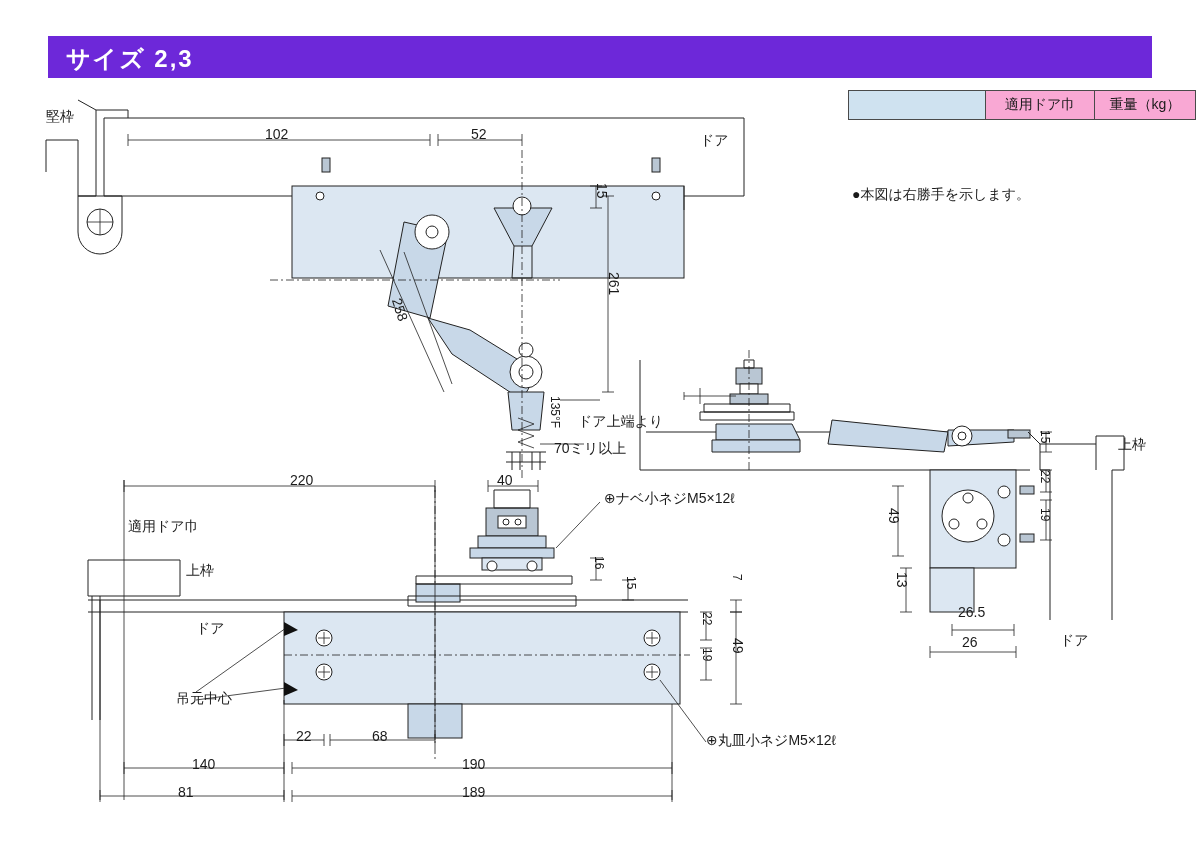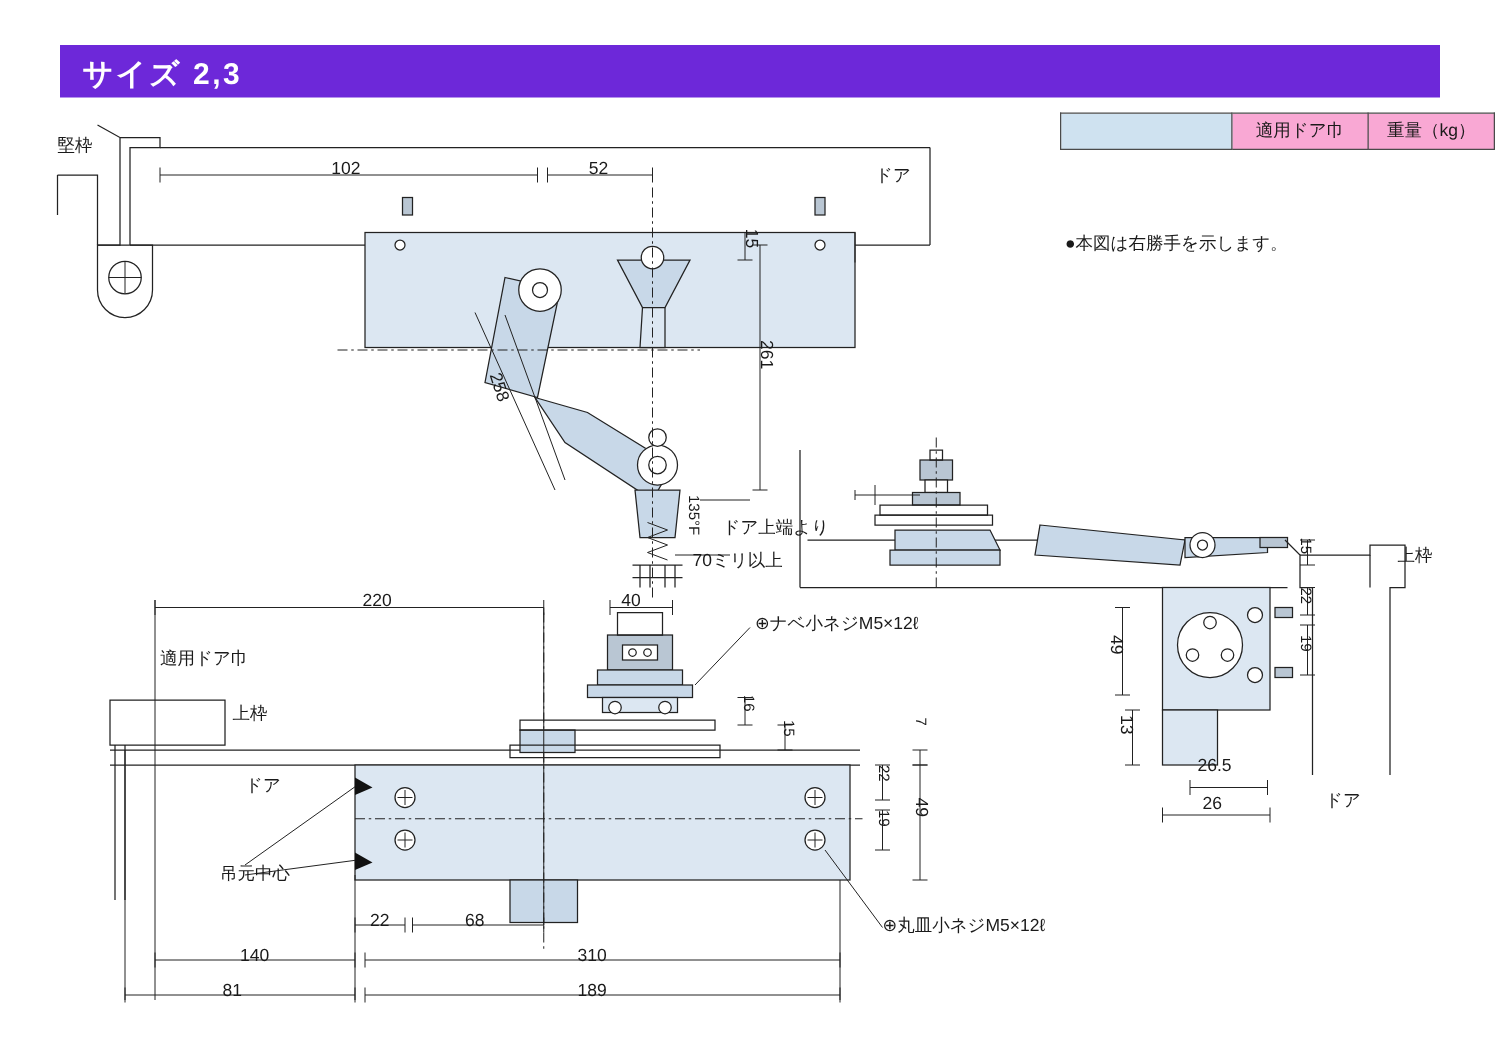--- a/index.html
+++ b/index.html
@@ -242,17 +242,17 @@
   <div class="lbl" style="left:706px;top:732px">⊕丸皿小ネジM5×12ℓ</div>
   <div class="lbl vert sm" style="left:592px;top:556px">16</div>
   <div class="lbl vert sm" style="left:624px;top:576px">15</div>
   <div class="lbl vert sm" style="left:730px;top:574px">7</div>
   <div class="lbl vert sm" style="left:700px;top:612px">22</div>
   <div class="lbl vert sm" style="left:700px;top:648px">19</div>
   <div class="lbl vert" style="left:730px;top:638px">49</div>
   <div class="lbl" style="left:296px;top:728px">22</div>
   <div class="lbl" style="left:372px;top:728px">68</div>
   <div class="lbl" style="left:192px;top:756px">140</div>
-  <div class="lbl" style="left:462px;top:756px">310</div>
+  <div class="lbl" style="left:462px;top:756px">190</div>
   <div class="lbl" style="left:178px;top:784px">81</div>
   <div class="lbl" style="left:462px;top:784px">189</div>
 
 </div>
 
 </body></html>

